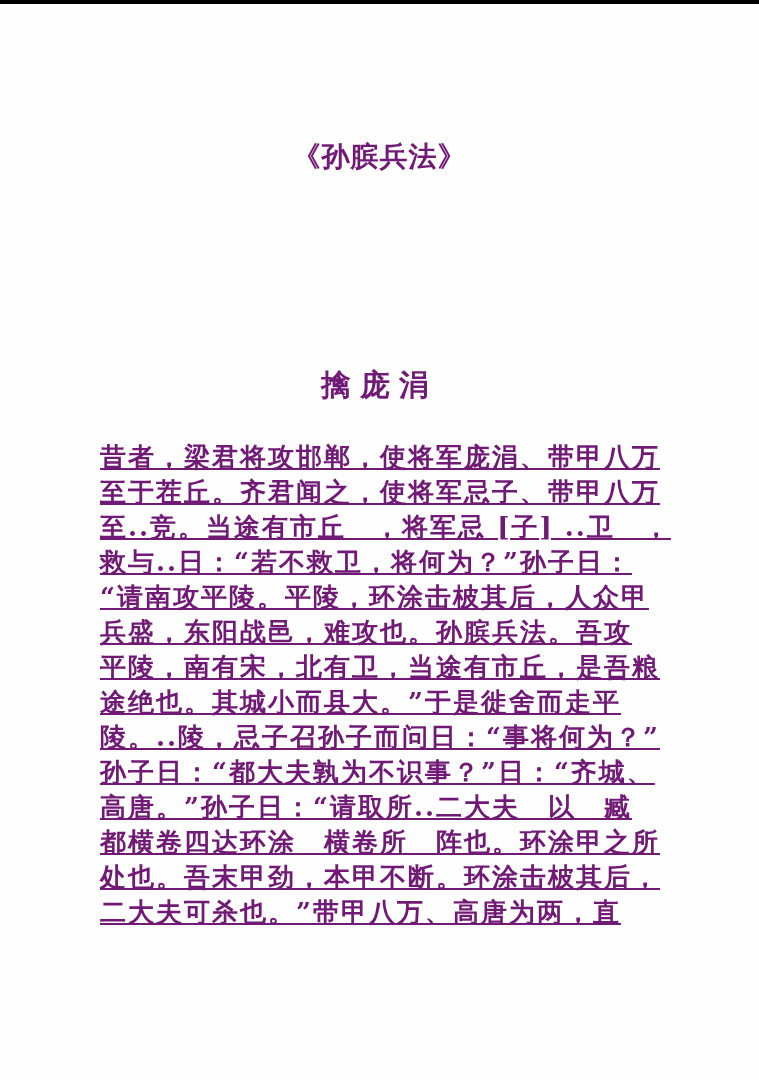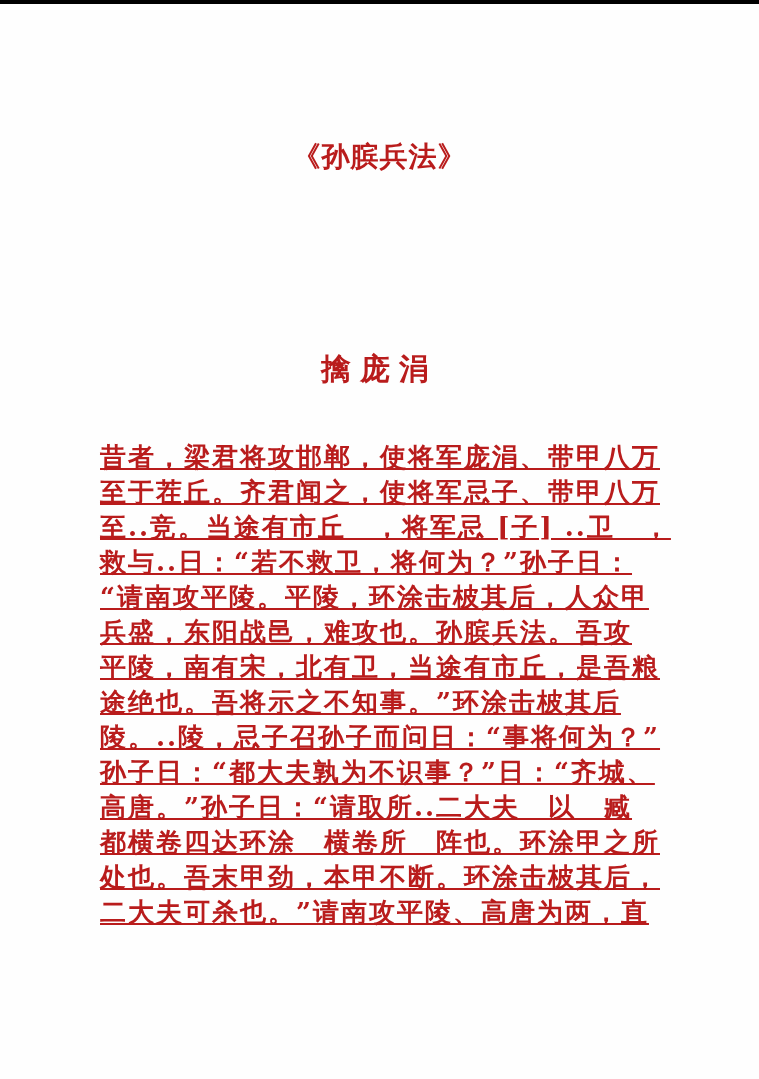--- a/index.html
+++ b/index.html
@@ -7,21 +7,21 @@
     padding: 0;
     background: #ffffff;
   }
   .page {
     position: relative;
     width: 759px;
     height: 1079px;
     background: #fefefe;
     overflow: hidden;
     font-family: "DejaVu Serif", "Liberation Serif", serif;
-    color: #b91c1c;
+    color: #701a75;
   }
   .top-edge-bar {
     position: absolute;
     top: 0;
     left: 0;
     width: 759px;
     height: 4px;
     background: #000000;
   }
   .book-title {
@@ -40,21 +40,21 @@
     top: 268px;
     left: 0;
     width: 759px;
     text-align: center;
     font-size: 30px;
     font-weight: bold;
     white-space: pre;
   }
   .chapter-title {
     position: absolute;
-    top: 349px;
+    top: 365px;
     left: 0;
     width: 759px;
     text-align: center;
     font-size: 30px;
     font-weight: bold;
     letter-spacing: 9px;
     white-space: pre;
   }
   .body-text {
     position: absolute;
@@ -86,22 +86,22 @@
   <div class="chapter-title">擒庞涓</div>
 
   <div class="body-text">
     <div class="body-line">昔者，梁君将攻邯郸，使将军庞涓、带甲八万</div>
     <div class="body-line">至于茬丘。齐君闻之，使将军忌子、带甲八万</div>
     <div class="body-line">至..竞。当途有市丘　，将军忌 [子] ..卫　，</div>
     <div class="body-line">救与..日：“若不救卫，将何为？”孙子日：</div>
     <div class="body-line">“请南攻平陵。平陵，环涂击柀其后，人众甲</div>
     <div class="body-line">兵盛，东阳战邑，难攻也。孙膑兵法。吾攻</div>
     <div class="body-line">平陵，南有宋，北有卫，当途有市丘，是吾粮</div>
-    <div class="body-line">途绝也。吾将示之不知事。”环涂击柀其后</div>
+    <div class="body-line">途绝也。其城小而县大。”于是徙舍而走平</div>
     <div class="body-line">陵。..陵，忌子召孙子而问日：“事将何为？”</div>
     <div class="body-line">孙子日：“都大夫孰为不识事？”日：“齐城、</div>
     <div class="body-line">高唐。”孙子日：“请取所..二大夫　以　臧</div>
     <div class="body-line">都横卷四达环涂　横卷所　阵也。环涂甲之所</div>
     <div class="body-line">处也。吾末甲劲，本甲不断。环涂击柀其后，</div>
-    <div class="body-line">二大夫可杀也。”请南攻平陵、高唐为两，直</div>
+    <div class="body-line">二大夫可杀也。”带甲八万、高唐为两，直</div>
   </div>
 
 </div>
 
 </body></html>

